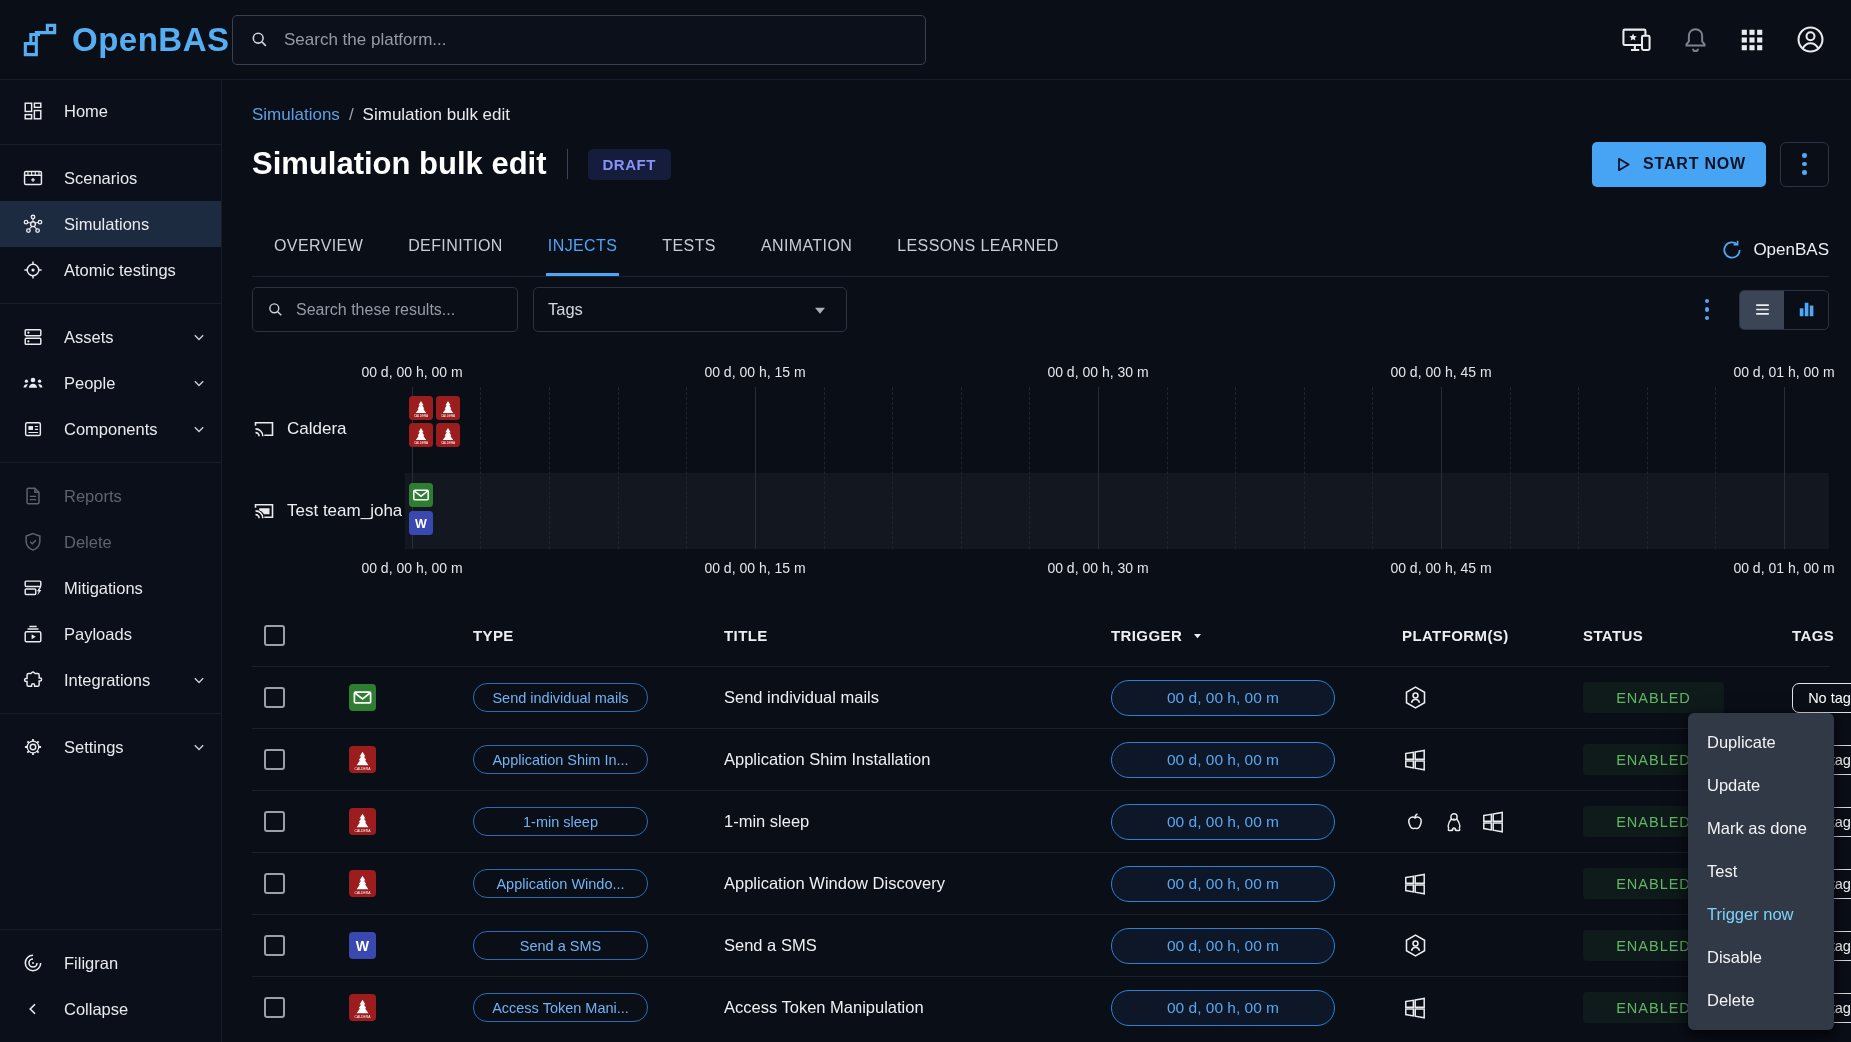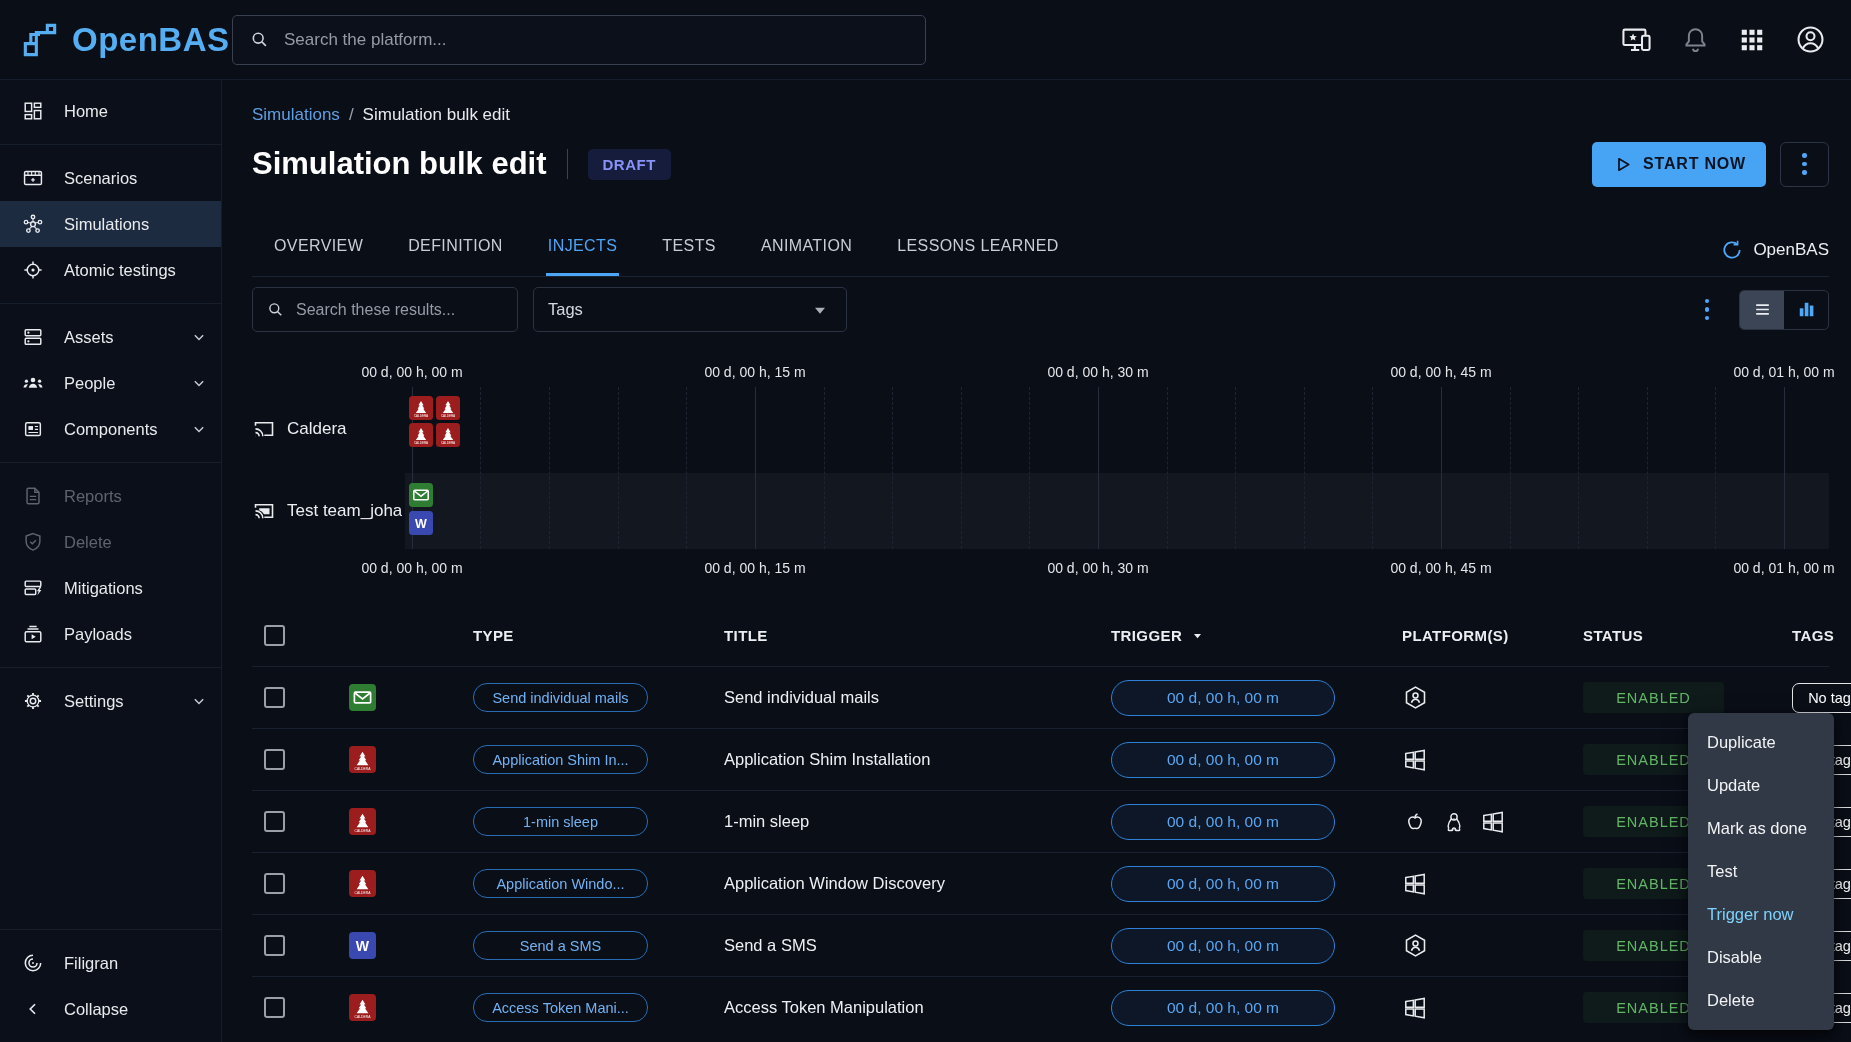--- a/index.html
+++ b/index.html
@@ -468,20 +468,29 @@
       <svg class="ic" width="22" height="22" viewBox="0 0 24 24">
           <use href="#i-mitig"></use>
         </svg>
       <span class="sb-label">Mitigations</span>
     </div>
     <div class="sb-item">
       <svg class="ic" width="22" height="22" viewBox="0 0 24 24">
           <use href="#i-subs"></use>
         </svg>
       <span class="sb-label">Payloads</span>
+    </div>
+    <div class="sb-item">
+      <svg class="ic" width="22" height="22" viewBox="0 0 24 24">
+          <use href="#i-puzzle"></use>
+        </svg>
+      <span class="sb-label">Integrations</span>
+      <svg class="chev" width="20" height="20" viewBox="0 0 24 24">
+          <use href="#i-chevD"></use>
+        </svg>
     </div>
     <div class="sb-div"></div>
     <div class="sb-item">
       <svg class="ic" width="22" height="22" viewBox="0 0 24 24">
           <use href="#i-gear"></use>
         </svg>
       <span class="sb-label">Settings</span>
       <svg class="chev" width="20" height="20" viewBox="0 0 24 24">
           <use href="#i-chevD"></use>
         </svg>

